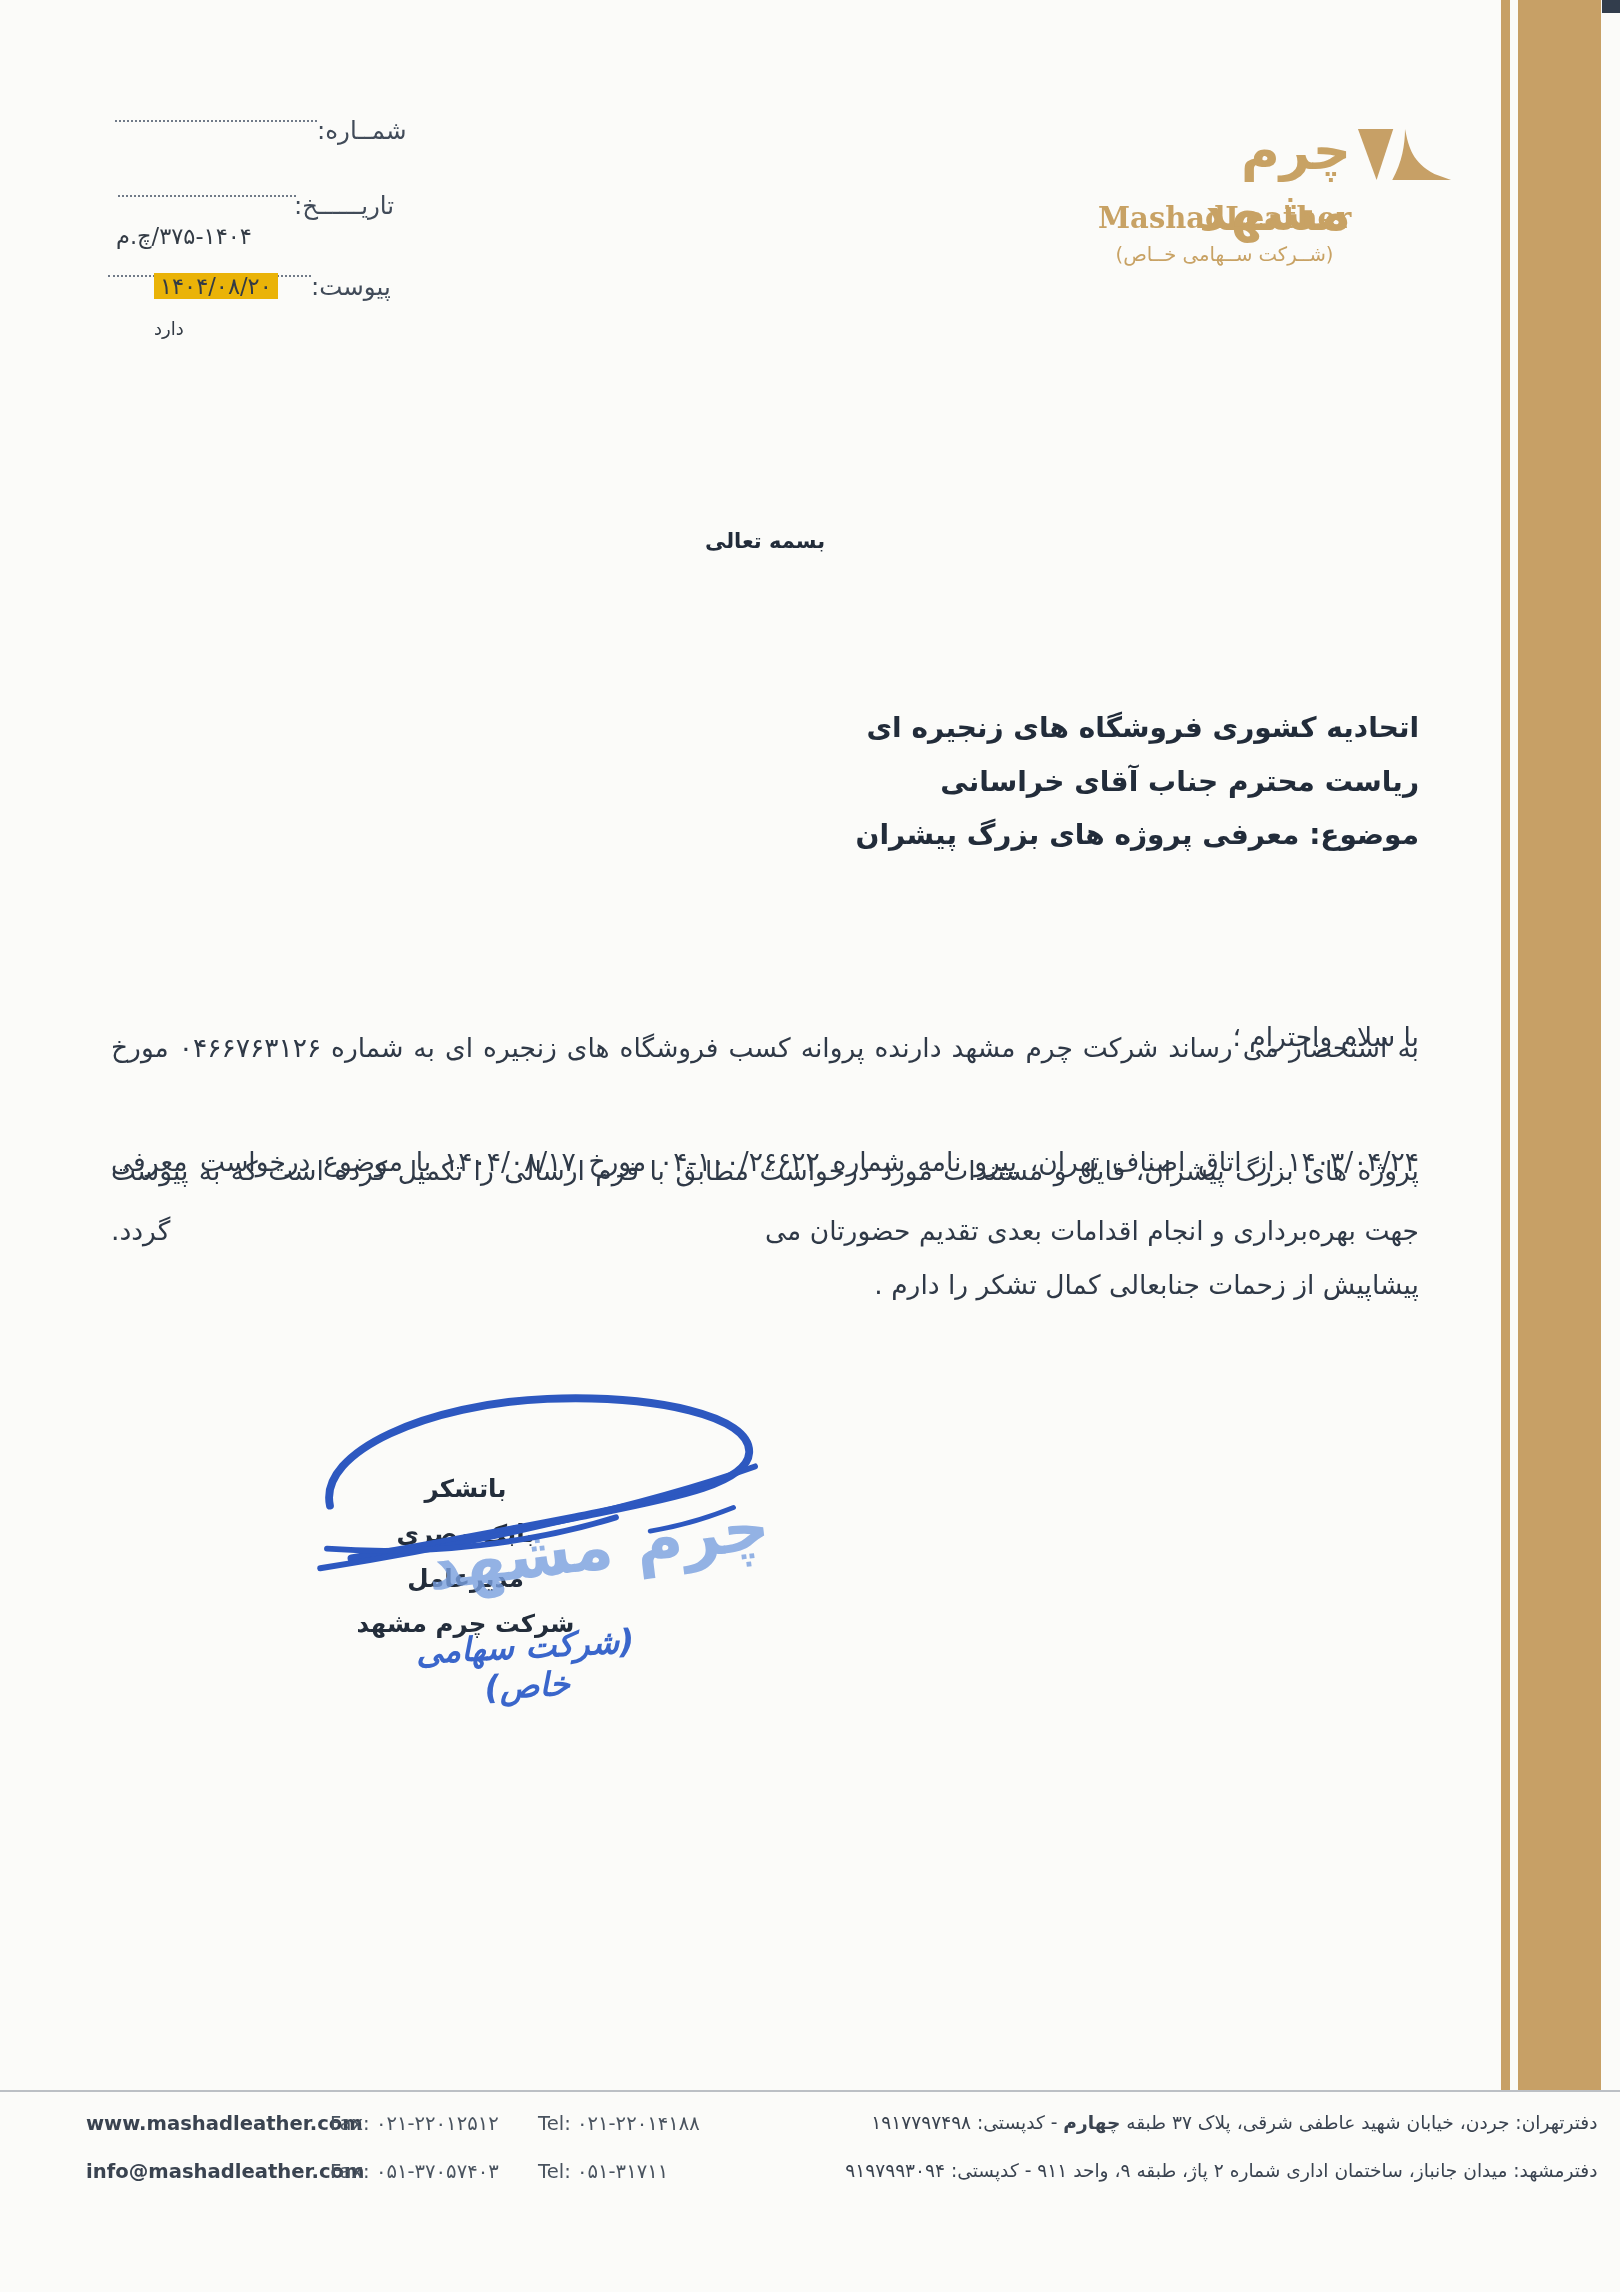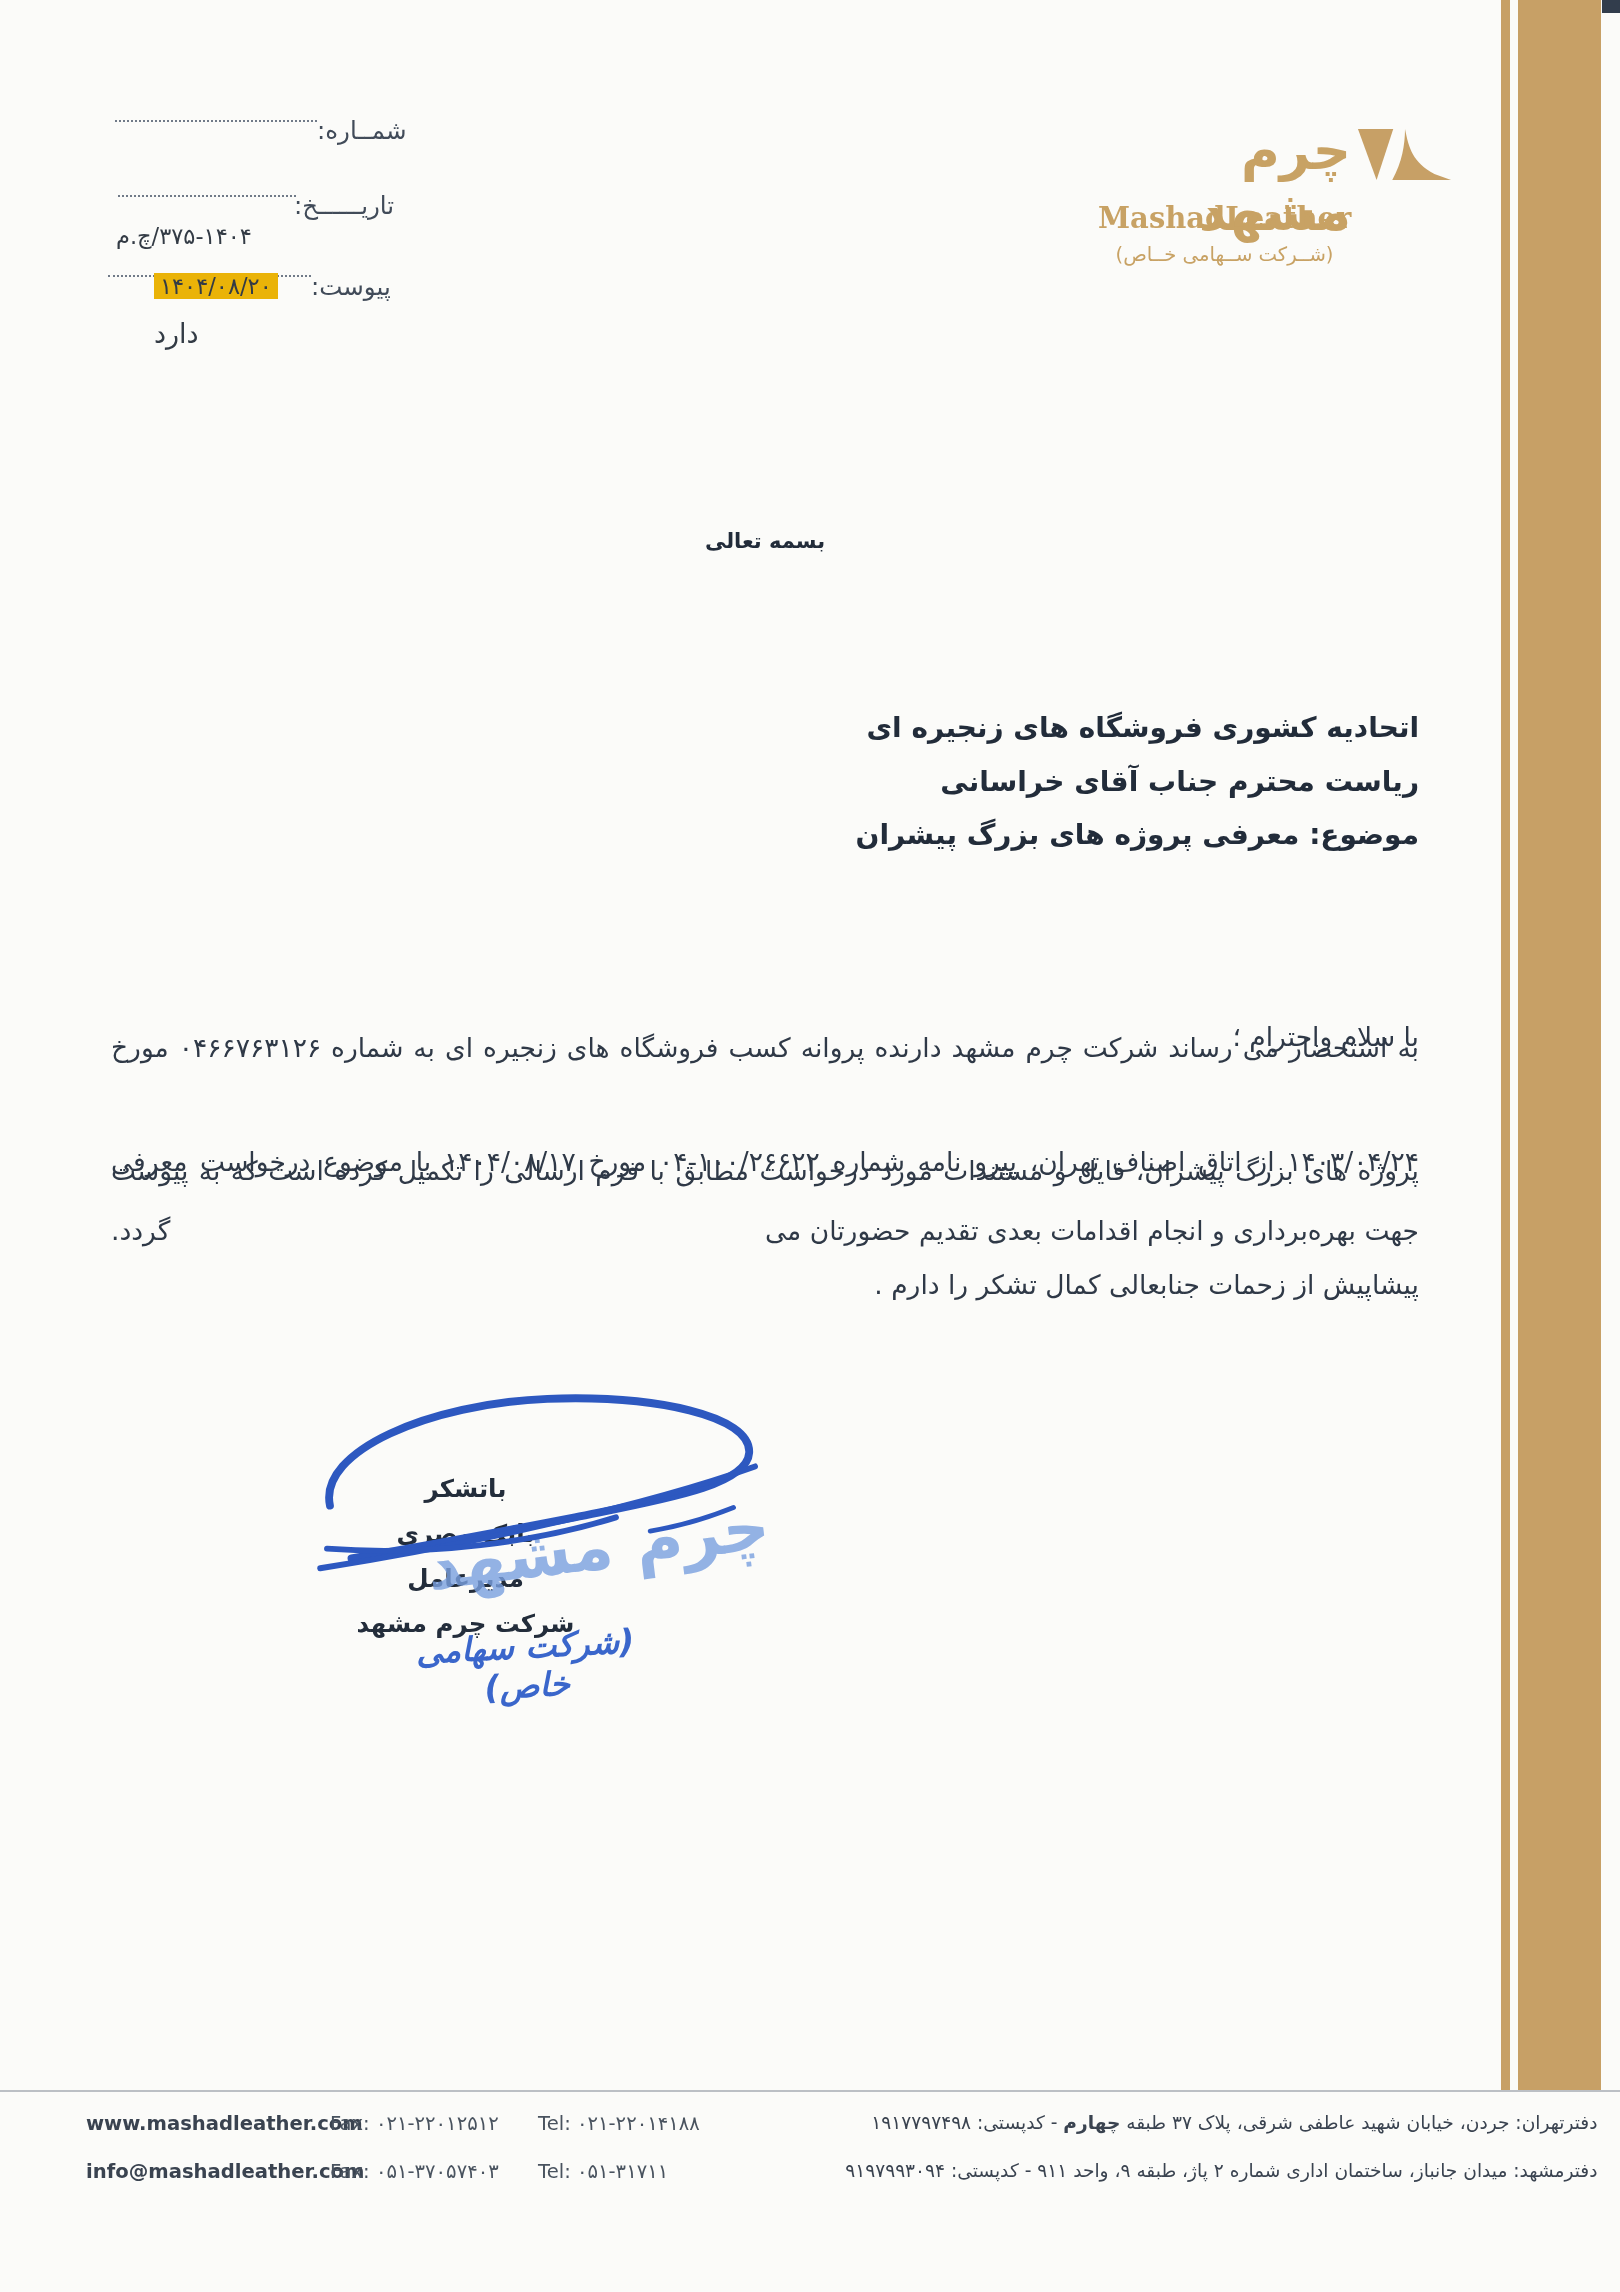--- a/index.html
+++ b/index.html
@@ -83,21 +83,21 @@
   <div class="field-label" style="left:317px; top:116px;">شمــاره:</div>
   <div class="dots" style="left:115px; top:120px; width:202px;"></div>
 
   <div class="field-label" style="left:294px; top:191px;">تاریــــــخ:</div>
   <div class="dots" style="left:118px; top:195px; width:178px;"></div>
   <div class="field-value" style="left:116px; top:223px;">۳۷۵-۱۴۰۴/چ.م</div>
 
   <div class="field-label" style="left:311px; top:272px;">پیوست:</div>
   <div class="dots" style="left:108px; top:275px; width:203px;"></div>
   <div class="field-value" style="left:154px; top:273px; background:#eab308; padding:0 5.9px;">۱۴۰۴/۰۸/۲۰</div>
-  <div class="field-value" style="left:154px; top:318px; font-size:27px;">دارد</div>
+  <div class="field-value" style="left:154px; top:318px; font-size:18px;">دارد</div>
 
   <div class="besmele">بسمه تعالی</div>
 
   <div class="addr" style="top:765px;">ریاست محترم جناب آقای خراسانی</div>
   <div class="addr" style="top:711px;">اتحادیه کشوری فروشگاه های زنجیره ای</div>
   <div class="addr" style="top:818px;">موضوع: معرفی پروژه های بزرگ پیشران</div>
 
   <div class="salutation">با سلام واحترام ؛</div>
 
   <div class="bodyline" style="top:1032px;">به استحضار می رساند شرکت چرم مشهد دارنده پروانه کسب فروشگاه های زنجیره ای به شماره ۰۴۶۶۷۶۳۱۲۶ مورخ</div>

